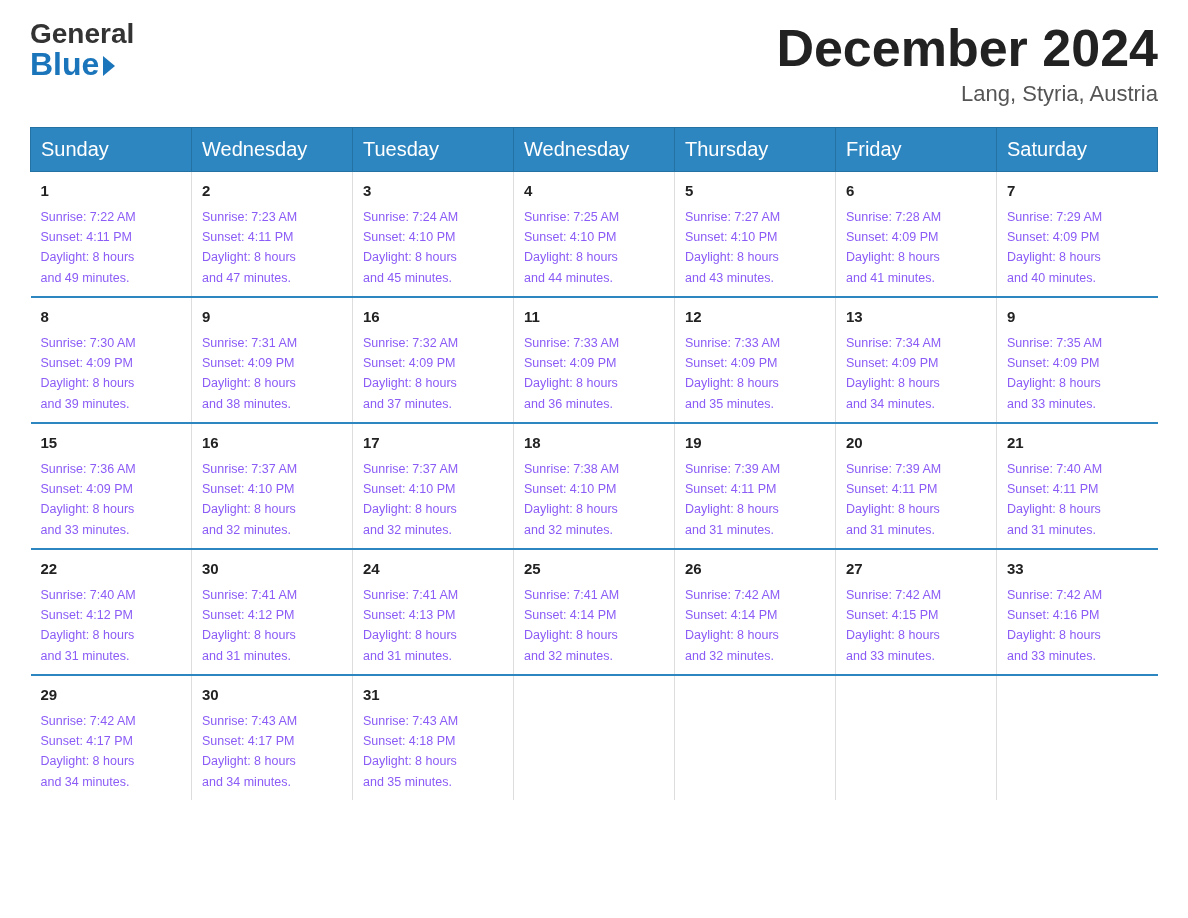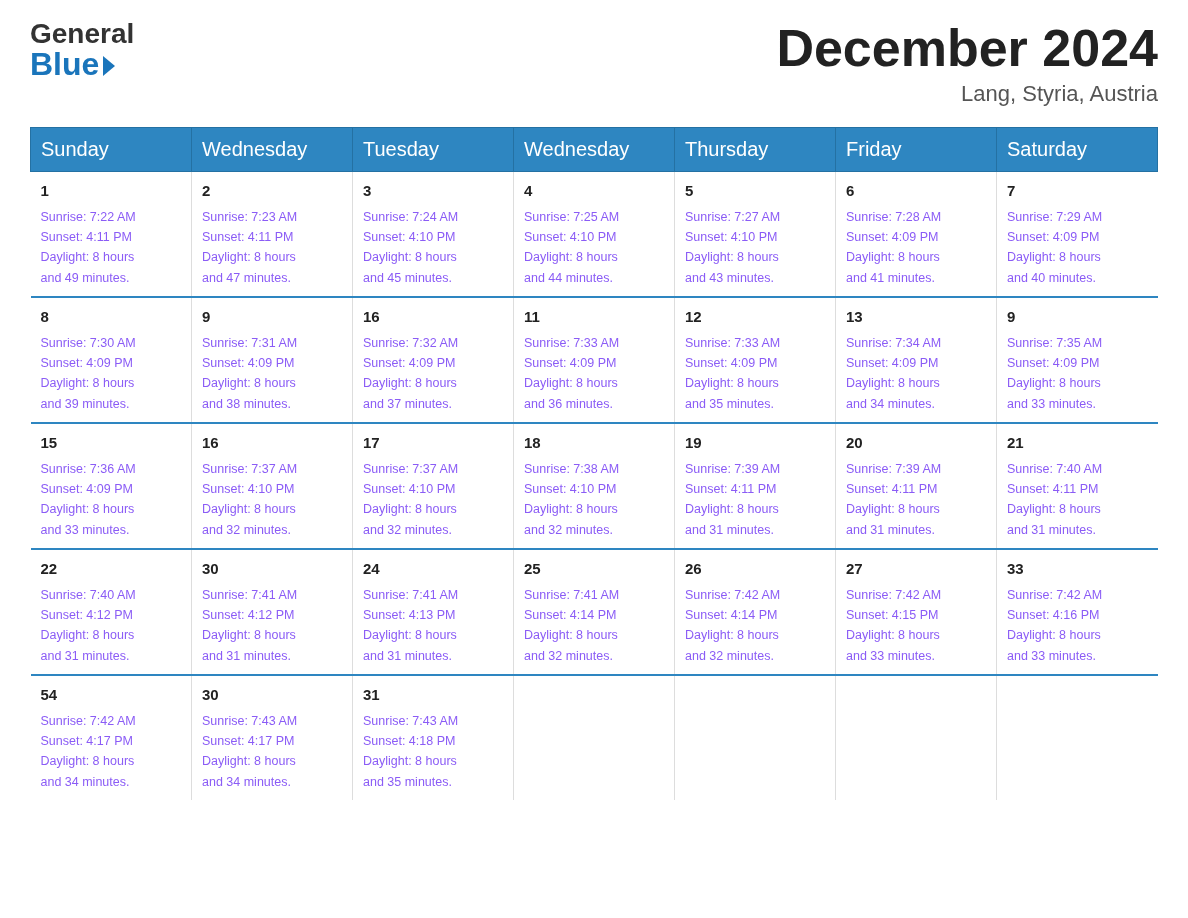--- a/index.html
+++ b/index.html
@@ -195,21 +195,21 @@
         <td><span class="day-number">25</span>
 <span class="day-info">Sunrise: 7:41 AM<br>Sunset: 4:14 PM<br>Daylight: 8 hours<br>and 32 minutes.</span></td>
         <td><span class="day-number">26</span>
 <span class="day-info">Sunrise: 7:42 AM<br>Sunset: 4:14 PM<br>Daylight: 8 hours<br>and 32 minutes.</span></td>
         <td><span class="day-number">27</span>
 <span class="day-info">Sunrise: 7:42 AM<br>Sunset: 4:15 PM<br>Daylight: 8 hours<br>and 33 minutes.</span></td>
         <td><span class="day-number">33</span>
 <span class="day-info">Sunrise: 7:42 AM<br>Sunset: 4:16 PM<br>Daylight: 8 hours<br>and 33 minutes.</span></td>
       </tr>
       <tr>
-        <td><span class="day-number">54</span>
+        <td><span class="day-number">29</span>
 <span class="day-info">Sunrise: 7:42 AM<br>Sunset: 4:17 PM<br>Daylight: 8 hours<br>and 34 minutes.</span></td>
         <td><span class="day-number">30</span>
 <span class="day-info">Sunrise: 7:43 AM<br>Sunset: 4:17 PM<br>Daylight: 8 hours<br>and 34 minutes.</span></td>
         <td><span class="day-number">31</span>
 <span class="day-info">Sunrise: 7:43 AM<br>Sunset: 4:18 PM<br>Daylight: 8 hours<br>and 35 minutes.</span></td>
         <td></td>
         <td></td>
         <td></td>
         <td></td>
       </tr>

